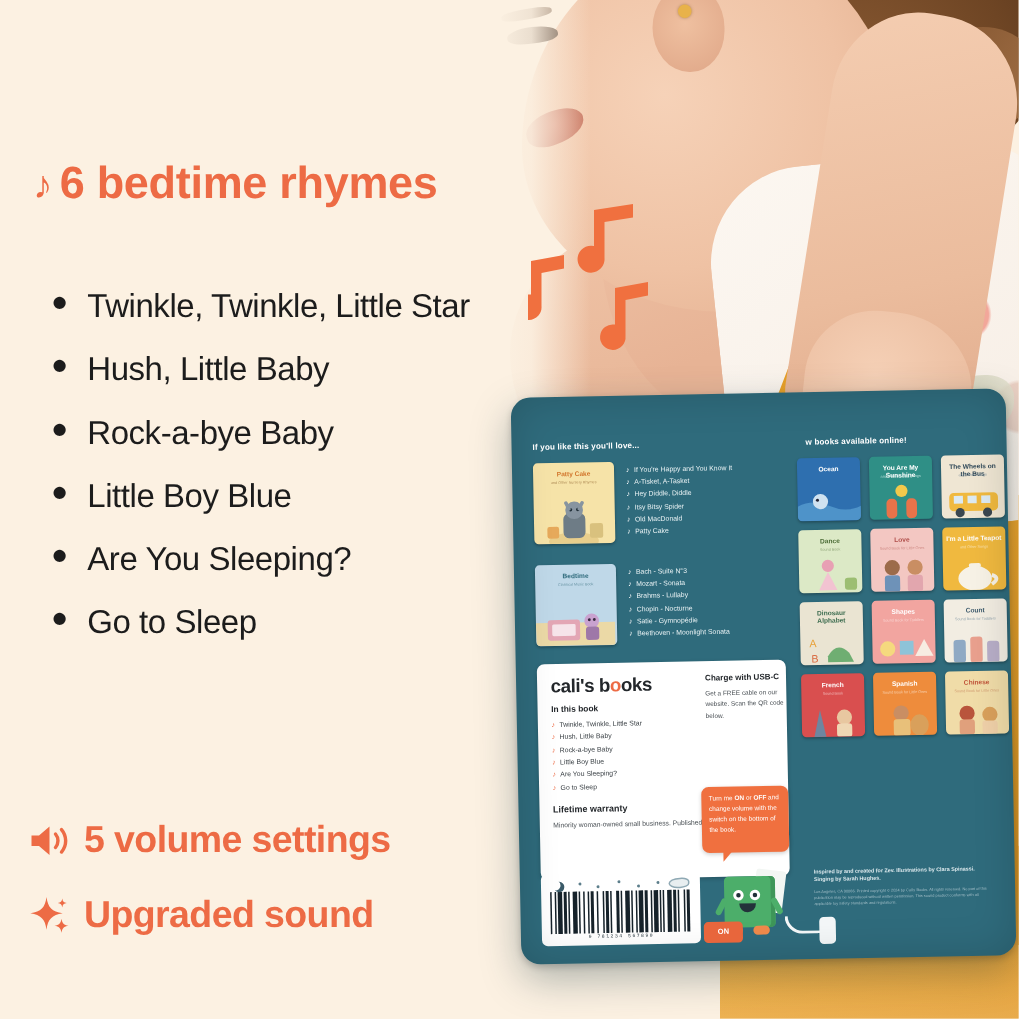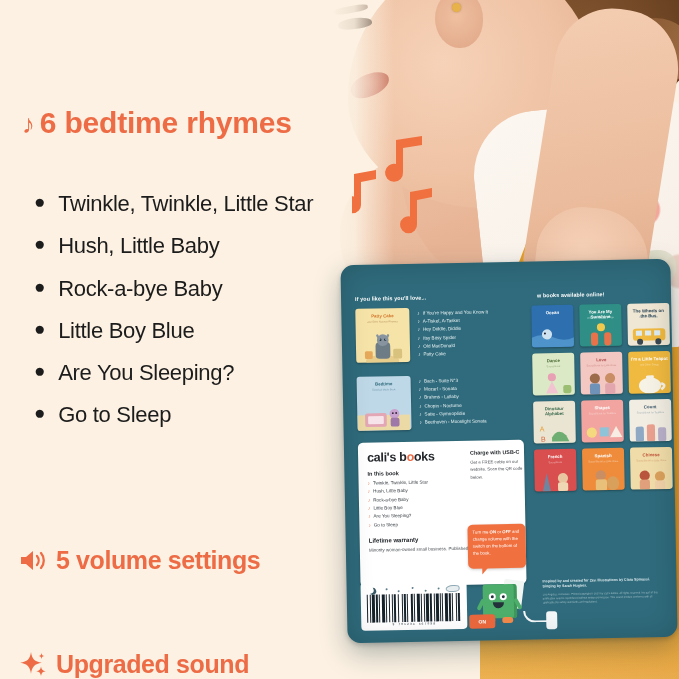--- a/index.html
+++ b/index.html
@@ -174,21 +174,21 @@
     margin-bottom: 15px; color: #1C1C1C;
     font-size: 22px; line-height: 1.24; letter-spacing: -.3px;
   }
   .rhyme-item .dot { font-size: 19px; line-height: 1.3; }
 
   .feature {
     position: absolute; left: 20px; display: flex; align-items: center; gap: 9px;
     color: #ED6B45; font-weight: 700; font-size: 25px; letter-spacing: -.4px;
   }
   #feat-volume { top: 498px; }
-  #feat-sound { top: 602px; }
+  #feat-sound { top: 548px; }
 
   
   #book {
     position: absolute; left: 344px; top: 262px; width: 330px; height: 378px;
     background: #2F6B7C;
     border-radius: 13px;
     box-shadow: 0 10px 26px rgba(30,60,70,.35), 0 2px 5px rgba(0,0,0,.2);
     overflow: hidden;
     transform: rotate(-1.1deg);
     z-index: 6;

